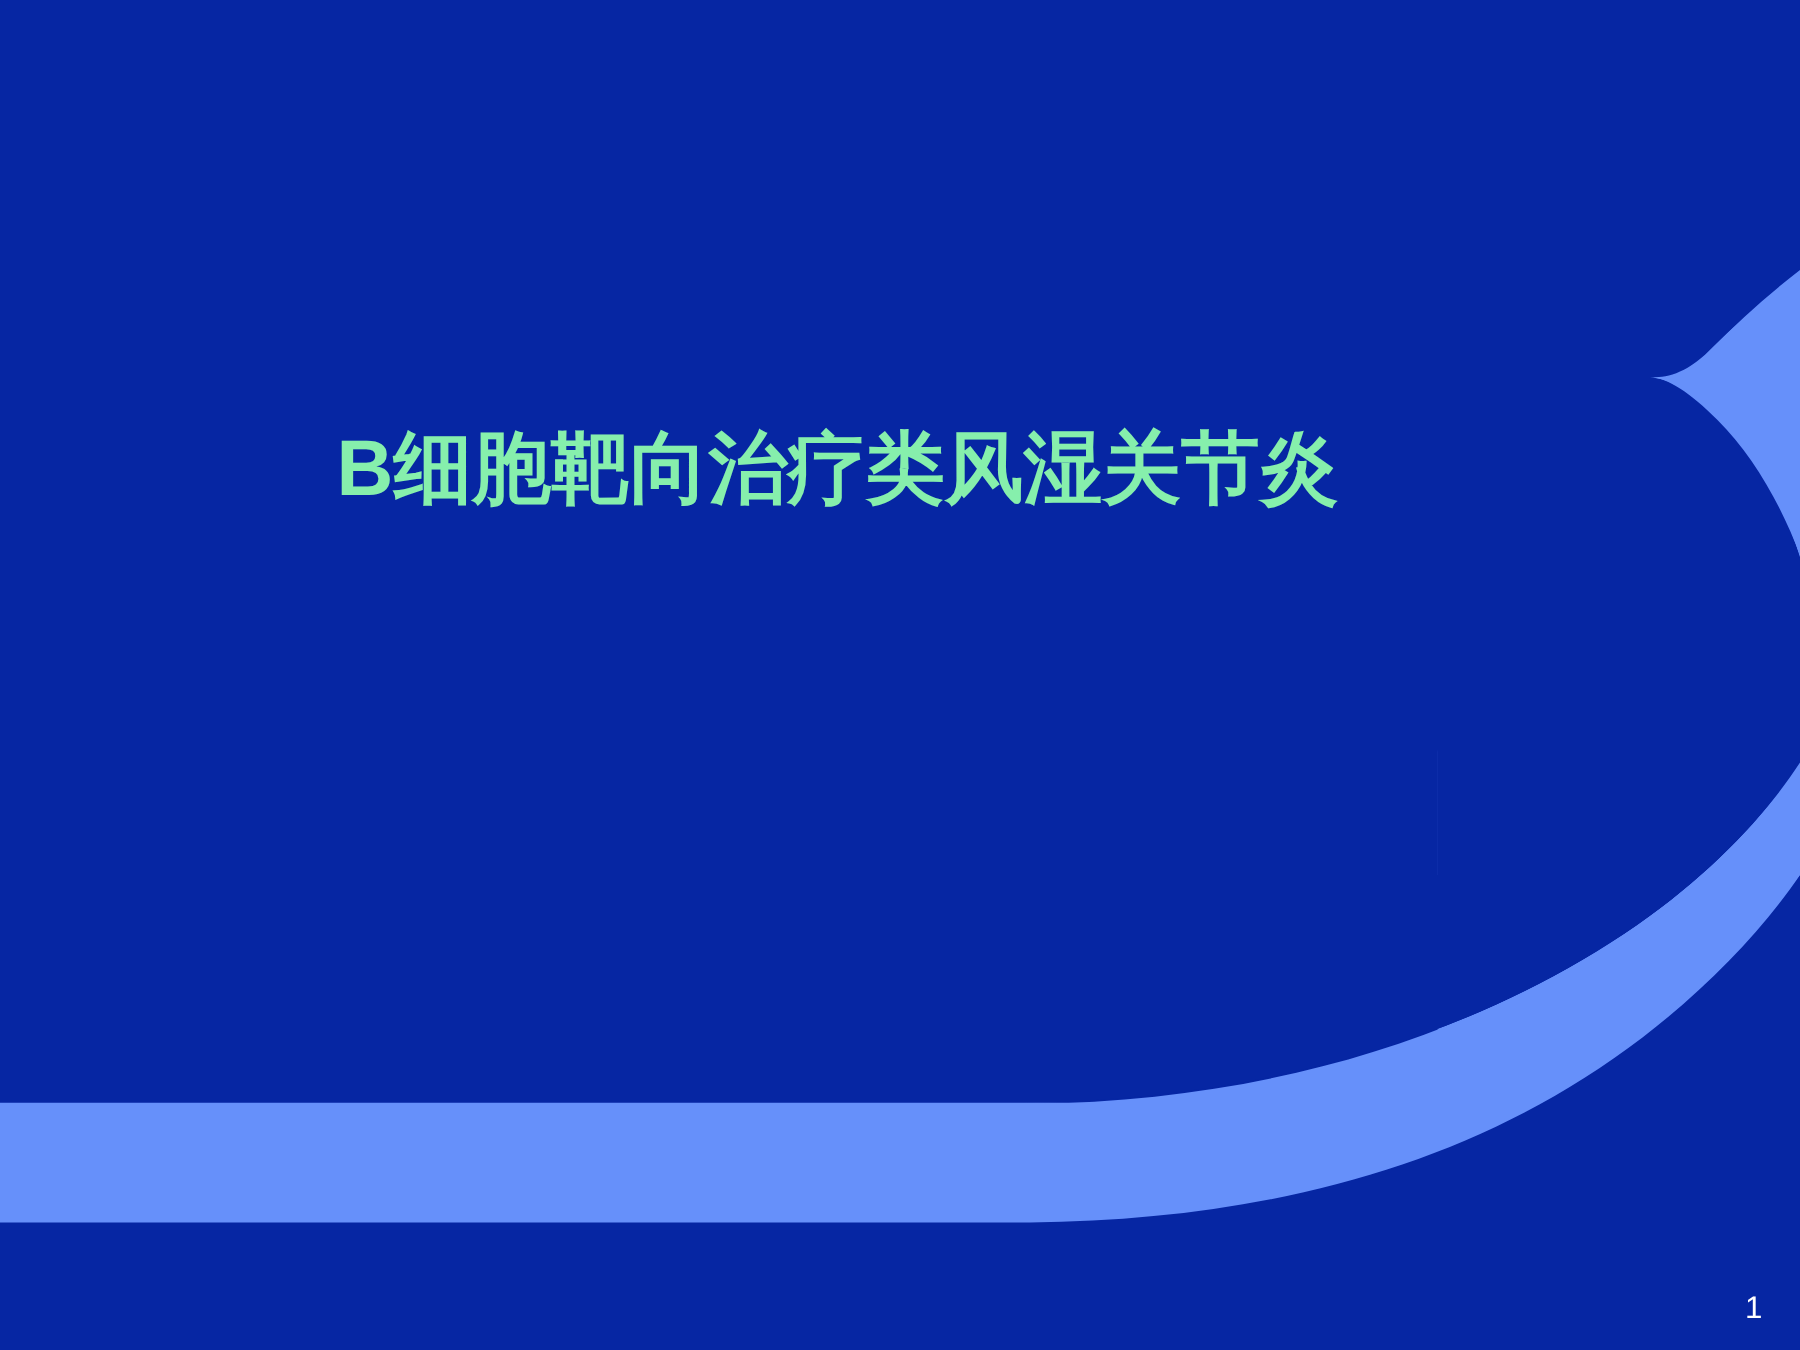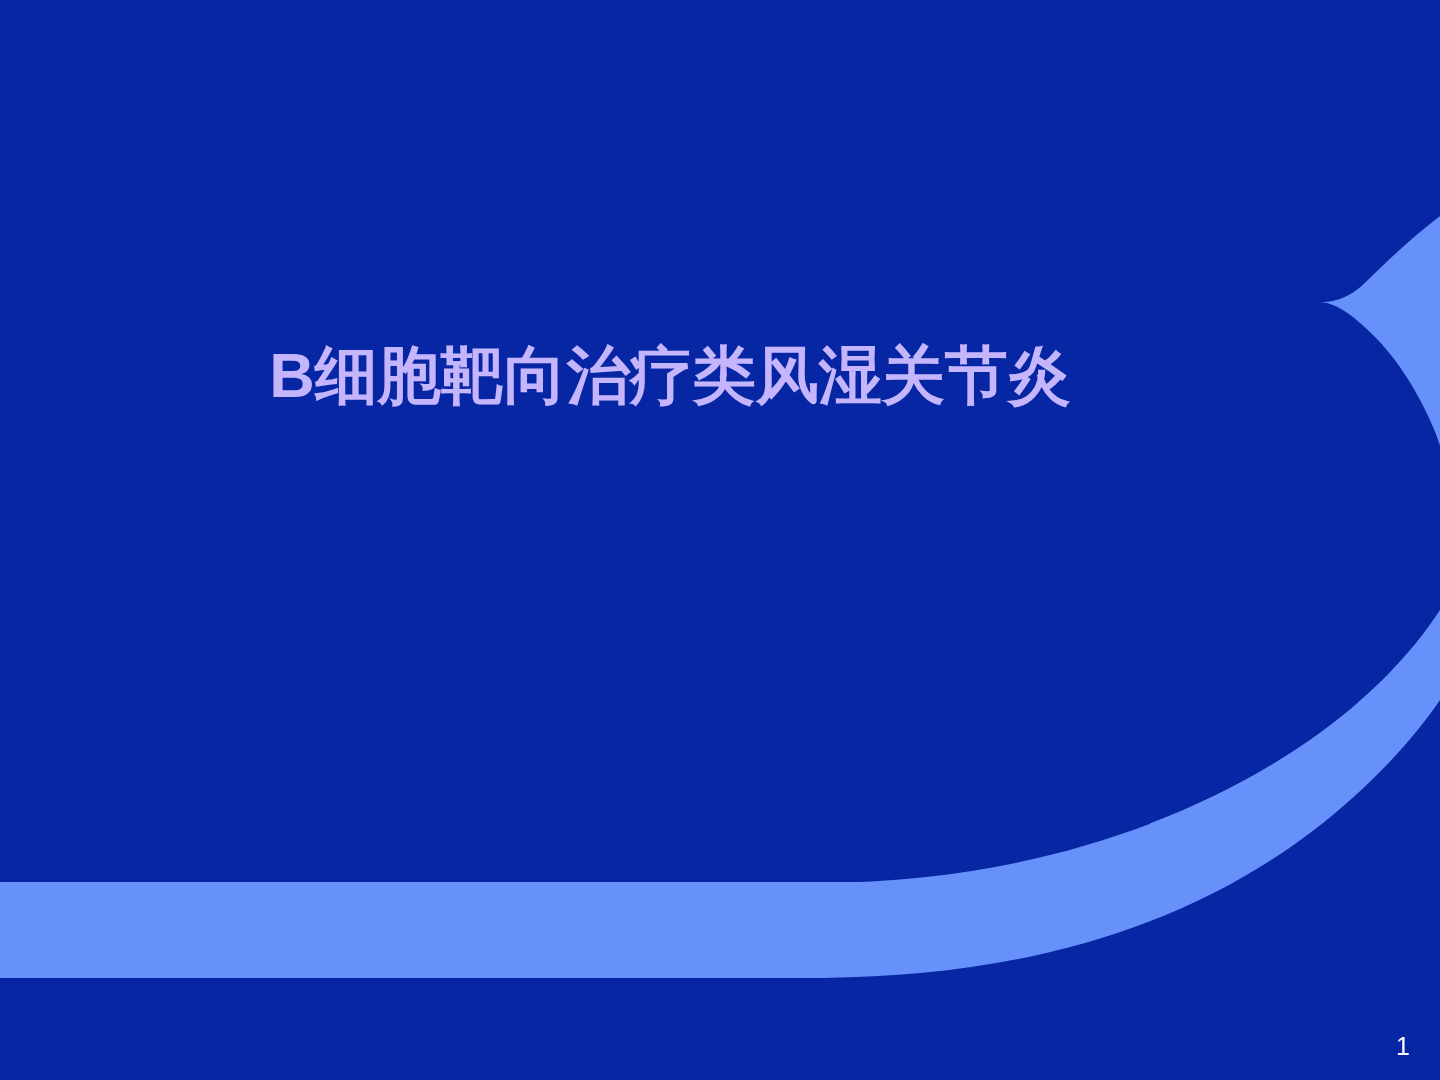--- a/index.html
+++ b/index.html
@@ -25,21 +25,21 @@
   }
   #title {
     position: absolute;
     left: 0;
     top: 342px;
     width: 1340px;
     text-align: center;
     font-size: 63px;
     line-height: 1.05;
     font-weight: bold;
-    color: #c4b5fd;
+    color: #86efac;
     letter-spacing: 0px;
     white-space: nowrap;
     font-family: "Liberation Sans", "DejaVu Sans", sans-serif;
   }
   #page-number {
     position: absolute;
     right: 30px;
     bottom: 21px;
     font-size: 25px;
     line-height: 1;

